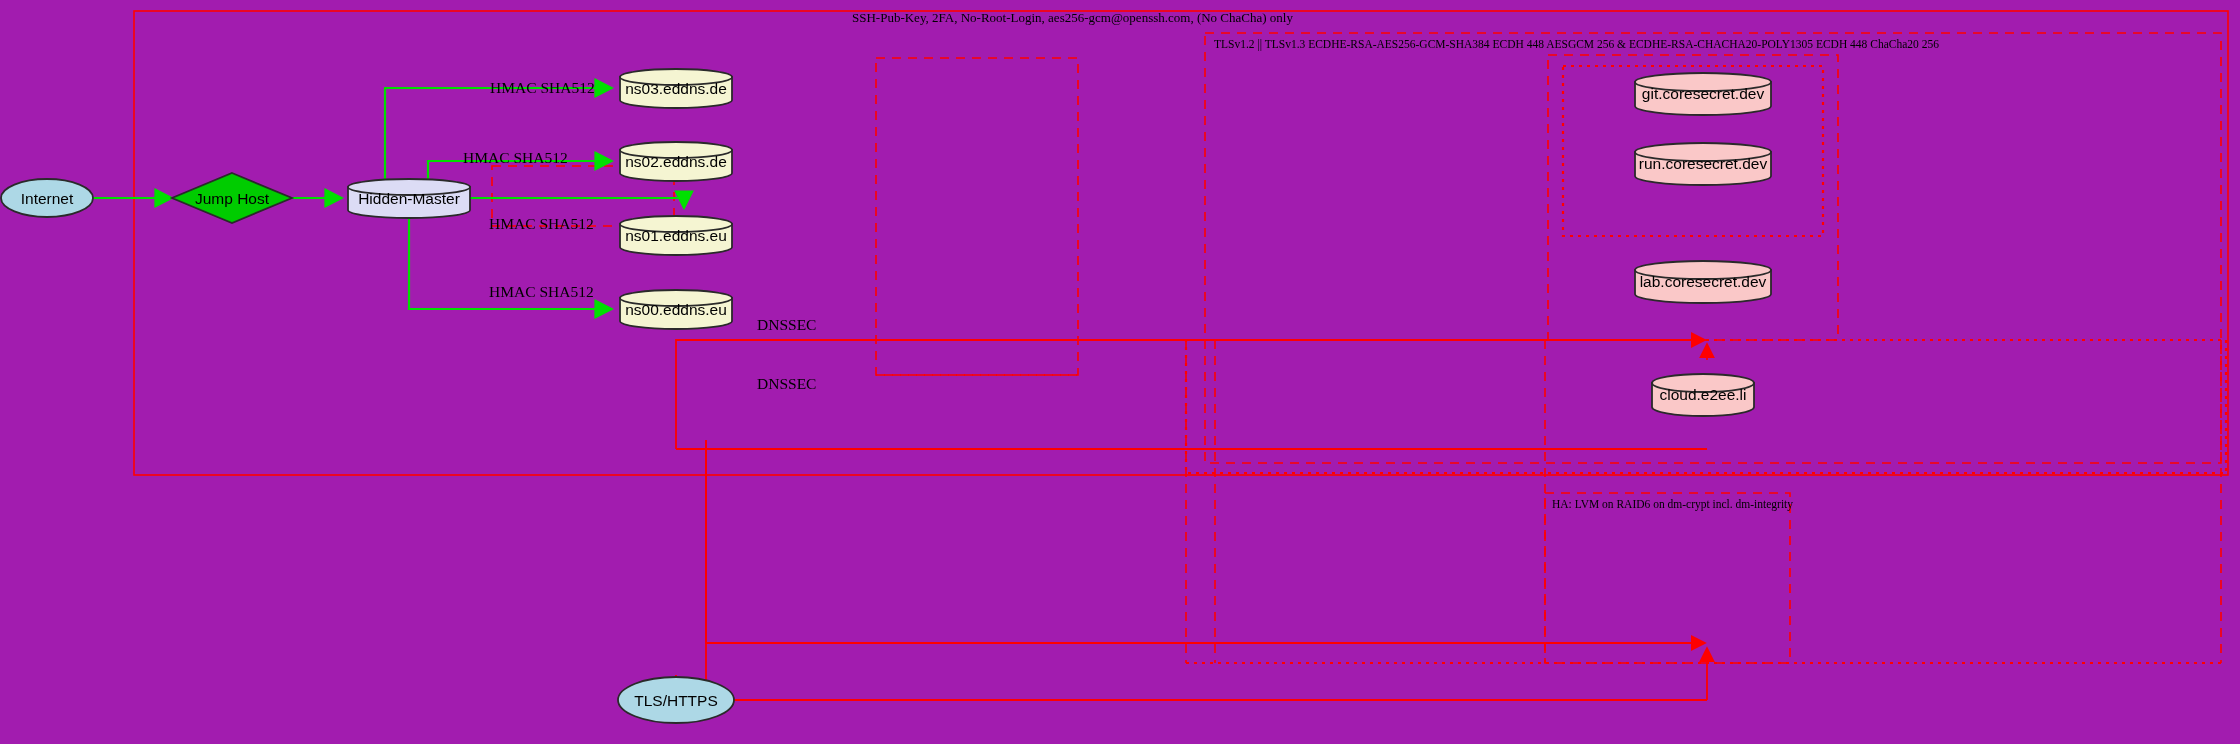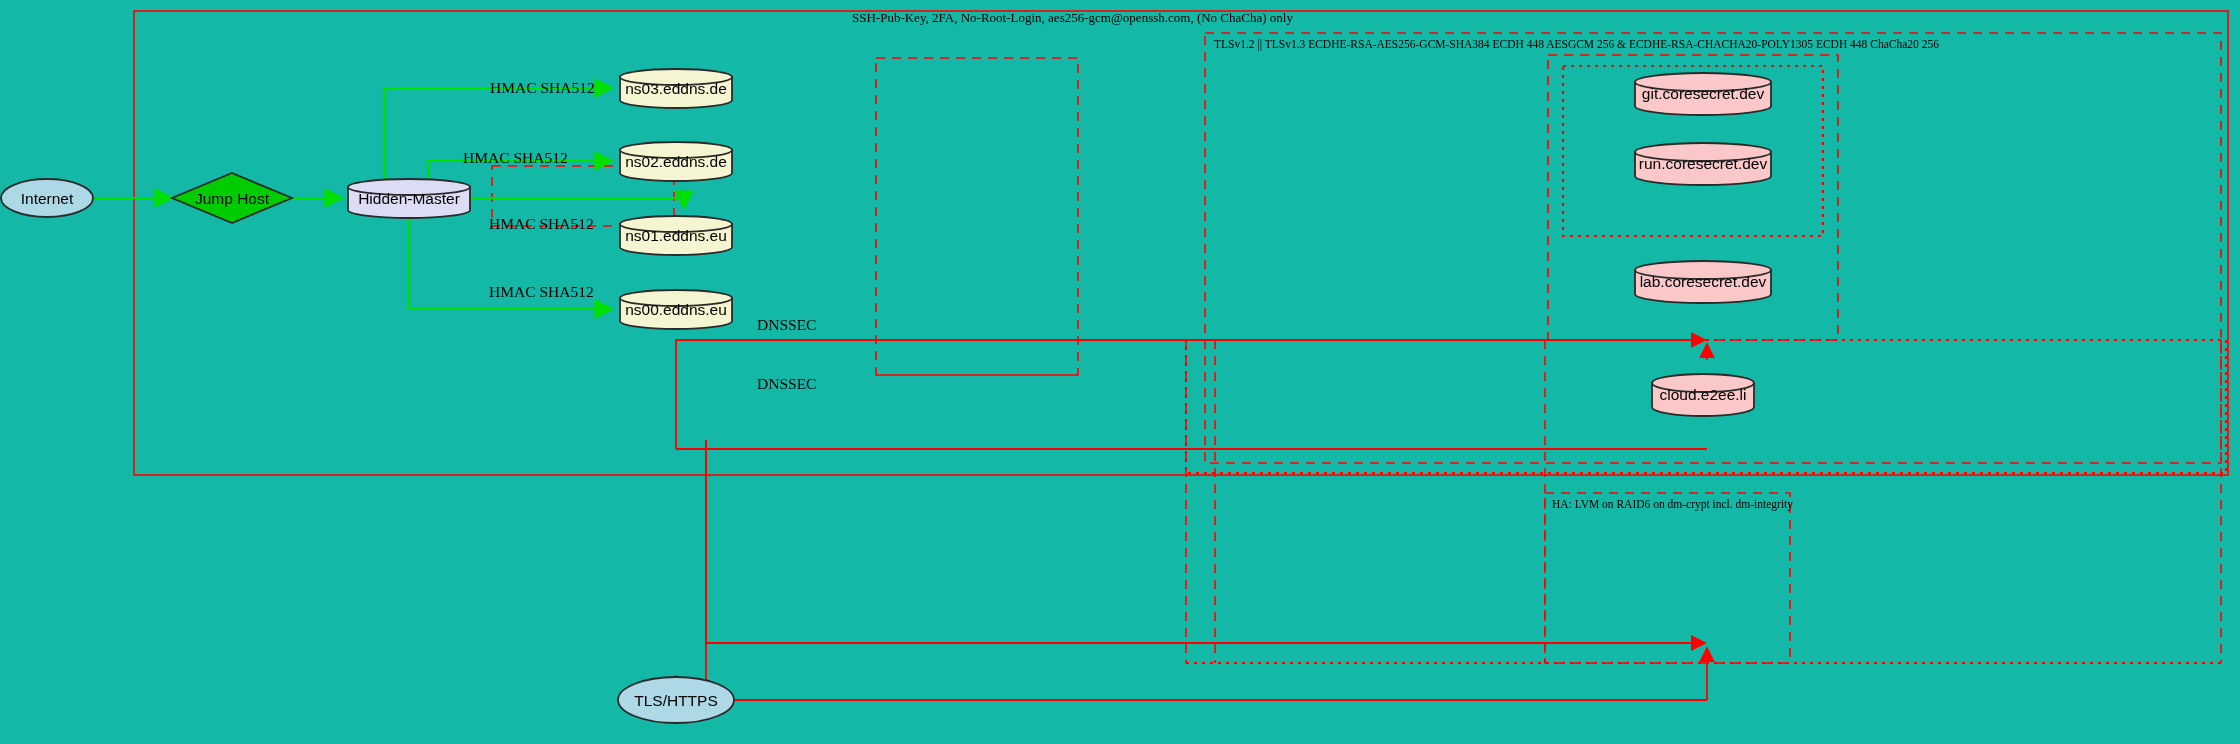--- a/index.html
+++ b/index.html
@@ -4,21 +4,21 @@
 <style>
   html, body {
     margin: 0;
     padding: 0;
     background: #ffffff;
   }
   #stage {
     position: relative;
     width: 2240px;
     height: 744px;
-    background: #14b8a6;
+    background: #a21caf;
     font-family: "Liberation Sans", sans-serif;
     overflow: hidden;
   }
   svg#diagram {
     position: absolute;
     left: 0;
     top: 0;
     width: 2240px;
     height: 744px;
   }

